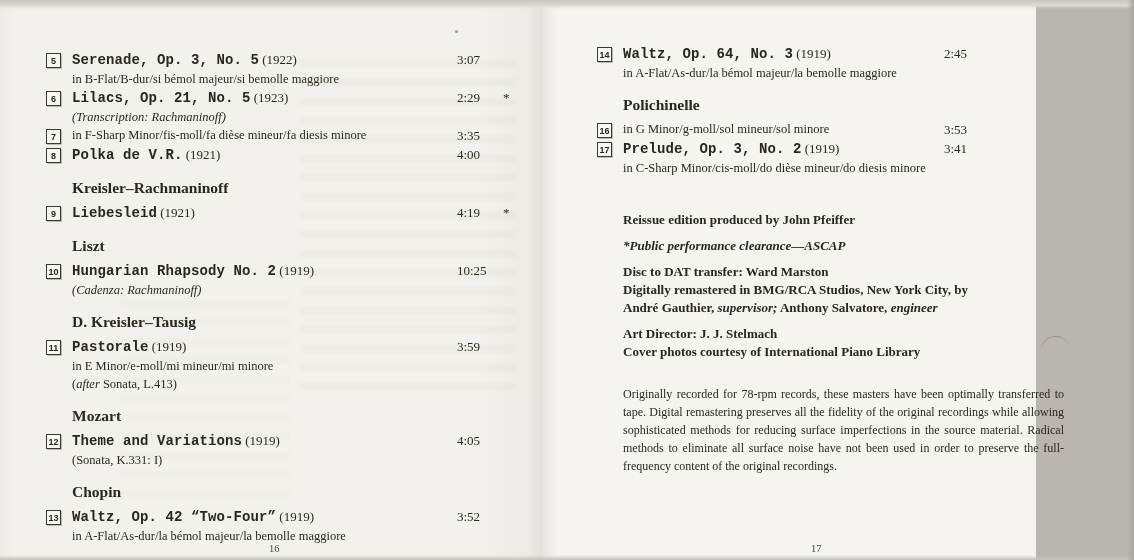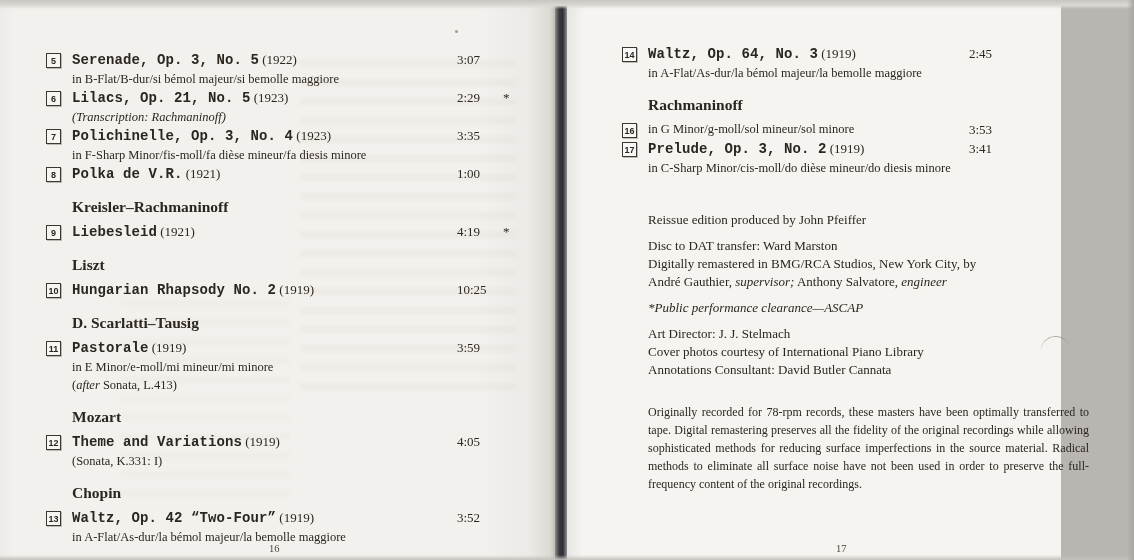--- a/index.html
+++ b/index.html
@@ -12,21 +12,21 @@
   .scan { position:relative; width:1134px; height:560px; overflow:hidden; }
 
   
   .page { position:absolute; top:0; height:560px; box-sizing:border-box; }
   .page-left {
     left:0; width:557px;
     background:linear-gradient(90deg,#edebe7 0,#f3f1ed 14px,#f3f1ed 480px,#eceae6 530px,#ddd9d4 550px,#b5b2ad 557px);
     padding:50px 54px 0 46px;
   }
   .page-right {
-    left:567px; width:494px;
+    left:542px; width:494px;
     background:linear-gradient(90deg,#e7e5e2 0,#f5f4f1 16px,#f5f4f1 540px,#eeedea 556px,#d2d0cd 563px,#9d9b98 567px);
     padding:44px 46px 0 55px;
   }
   .gutter {
     position:absolute; top:0; left:555px; width:14px; height:560px;
     background:linear-gradient(90deg,#8f8d88 0,#3a3a40 30%,#2e2e34 55%,#6a6a70 75%,#cfcdca 100%);
   }
   .edge-top { position:absolute; top:0; left:0; width:1134px; height:9px;
     background:linear-gradient(#c9c6c2,#dcd9d5 60%,rgba(246,244,241,0)); }
   .edge-bottom { position:absolute; bottom:0; left:0; width:1134px; height:5px;
@@ -47,21 +47,21 @@
   .track-body { flex:1 1 auto; margin-left:11px; }
   .title-line { font-size:14px; line-height:19px; }
   .title { font-weight:bold; letter-spacing:.1px;font-family:Liberation Mono, monospace; }
   .year { font-size:13px;font-family:Liberation Serif, serif; }
   .sub { display:block; font-size:12.5px; line-height:18px; }
   .time { flex:0 0 auto; width:46px; text-align:left; font-size:13px; line-height:19px; position:relative; }
   .time .star { position:absolute; left:100%; top:0; }
 
   
   .credits { margin:34px 0 0 26px; }
-  .credit-group { margin:0 0 8px 0; }
+  .credit-group { margin:0 0 8px 0;font-weight:bold; }
   .credit-line { font-size:13px; line-height:18px; }
   .note-para {
     margin:24px 0 0 26px; width:441px;
     font-size:12px; line-height:18px; text-align:justify; text-align-last:left;
   }
 
   .page-number { position:absolute; bottom:6px; font-size:10.5px; color:#4a463f; }
   .page-left .page-number { left:269px; }
   .page-right .page-number { left:269px; }
 
@@ -89,41 +89,41 @@
           <span class="track-body"><span class="title-line"><span class="title">Serenade, Op. 3, No. 5</span><span class="year"> (1922)</span></span><span class="sub"><span>in B-Flat/B-dur/si bémol majeur/si bemolle maggiore</span></span></span>
           <span class="time">3:07</span>
         </div>
         <div class="track">
           <span class="tracknum">6</span>
           <span class="track-body"><span class="title-line"><span class="title">Lilacs, Op. 21, No. 5</span><span class="year"> (1923)</span></span><span class="sub"><i>(Transcription: Rachmaninoff)</i></span></span>
           <span class="time">2:29<span class="star">*</span></span>
         </div>
         <div class="track">
           <span class="tracknum">7</span>
-          <span class="track-body"><span class="title-line"><span class="title">Polichinelle, Op. 3, No. 4</span><span class="year"> (1923)</span></span><span class="sub"><span>in F-Sharp Minor/fis-moll/fa dièse mineur/fa diesis minore</span></span></span>
+          <span class="track-body"><span class="sub"><span>in F-Sharp Minor/fis-moll/fa dièse mineur/fa diesis minore</span></span></span>
           <span class="time">3:35</span>
         </div>
         <div class="track">
           <span class="tracknum">8</span>
           <span class="track-body"><span class="title-line"><span class="title">Polka de V.R.</span><span class="year"> (1921)</span></span></span>
-          <span class="time">1:00</span>
+          <span class="time">4:00</span>
         </div>
         <div class="heading">Kreisler–Rachmaninoff</div>
         <div class="track">
           <span class="tracknum">9</span>
           <span class="track-body"><span class="title-line"><span class="title">Liebesleid</span><span class="year"> (1921)</span></span></span>
           <span class="time">4:19<span class="star">*</span></span>
         </div>
         <div class="heading">Liszt</div>
         <div class="track">
           <span class="tracknum">10</span>
-          <span class="track-body"><span class="title-line"><span class="title">Hungarian Rhapsody No. 2</span><span class="year"> (1919)</span></span></span>
+          <span class="track-body"><span class="title-line"><span class="title">Hungarian Rhapsody No. 2</span><span class="year"> (1919)</span></span><span class="sub"><i>(Cadenza: Rachmaninoff)</i></span></span>
           <span class="time">10:25</span>
         </div>
-        <div class="heading">D. Scarlatti–Tausig</div>
+        <div class="heading">D. Kreisler–Tausig</div>
         <div class="track">
           <span class="tracknum">11</span>
           <span class="track-body"><span class="title-line"><span class="title">Pastorale</span><span class="year"> (1919)</span></span><span class="sub"><span>in E Minor/e-moll/mi mineur/mi minore</span></span><span class="sub"><span>(</span><i>after</i><span> Sonata, L.413)</span></span></span>
           <span class="time">3:59</span>
         </div>
         <div class="heading">Mozart</div>
         <div class="track">
           <span class="tracknum">12</span>
           <span class="track-body"><span class="title-line"><span class="title">Theme and Variations</span><span class="year"> (1919)</span></span><span class="sub"><span>(Sonata, K.331: I)</span></span></span>
           <span class="time">4:05</span>
@@ -143,48 +143,47 @@
 
   <div class="gutter"></div>
 
   <div class="page page-right">
     <div id="list-right">
         <div class="track">
           <span class="tracknum">14</span>
           <span class="track-body"><span class="title-line"><span class="title">Waltz, Op. 64, No. 3</span><span class="year"> (1919)</span></span><span class="sub"><span>in A-Flat/As-dur/la bémol majeur/la bemolle maggiore</span></span></span>
           <span class="time">2:45</span>
         </div>
-        <div class="heading">Rachmaninoff</div>
+        <div class="heading">Polichinelle</div>
         <div class="track">
           <span class="tracknum">16</span>
           <span class="track-body"><span class="sub"><span>in G Minor/g-moll/sol mineur/sol minore</span></span></span>
           <span class="time">3:53</span>
         </div>
         <div class="track">
           <span class="tracknum">17</span>
           <span class="track-body"><span class="title-line"><span class="title">Prelude, Op. 3, No. 2</span><span class="year"> (1919)</span></span><span class="sub"><span>in C-Sharp Minor/cis-moll/do dièse mineur/do diesis minore</span></span></span>
           <span class="time">3:41</span>
         </div>
       </div>
     <div class="credits" id="credits">
         <div class="credit-group">
           <div class="credit-line"><span>Reissue edition produced by John Pfeiffer</span></div>
         </div>
         <div class="credit-group">
+          <div class="credit-line"><i>*Public performance clearance—ASCAP</i></div>
+        </div>
+        <div class="credit-group">
           <div class="credit-line"><span>Disc to DAT transfer: Ward Marston</span></div>
           <div class="credit-line"><span>Digitally remastered in BMG/RCA Studios, New York City, by</span></div>
           <div class="credit-line"><span>André Gauthier, </span><i>supervisor;</i><span> Anthony Salvatore, </span><i>engineer</i></div>
         </div>
         <div class="credit-group">
-          <div class="credit-line"><i>*Public performance clearance—ASCAP</i></div>
-        </div>
-        <div class="credit-group">
           <div class="credit-line"><span>Art Director: J. J. Stelmach</span></div>
           <div class="credit-line"><span>Cover photos courtesy of International Piano Library</span></div>
-          <div class="credit-line"><span>Annotations Consultant: David Butler Cannata</span></div>
         </div>
       </div>
     <p class="note-para">Originally recorded for 78-rpm records, these masters have been optimally transferred to tape. Digital remastering preserves all the fidelity of the original recordings while allowing sophisticated methods for reducing surface imperfections in the source material. Radical methods to eliminate all surface noise have not been used in order to preserve the full-frequency content of the original recordings.</p>
     <div class="page-number">17</div>
 
   </div>
 
   <div class="pen-mark"></div>
   <div class="edge-top"></div>
   <div class="edge-bottom"></div>

